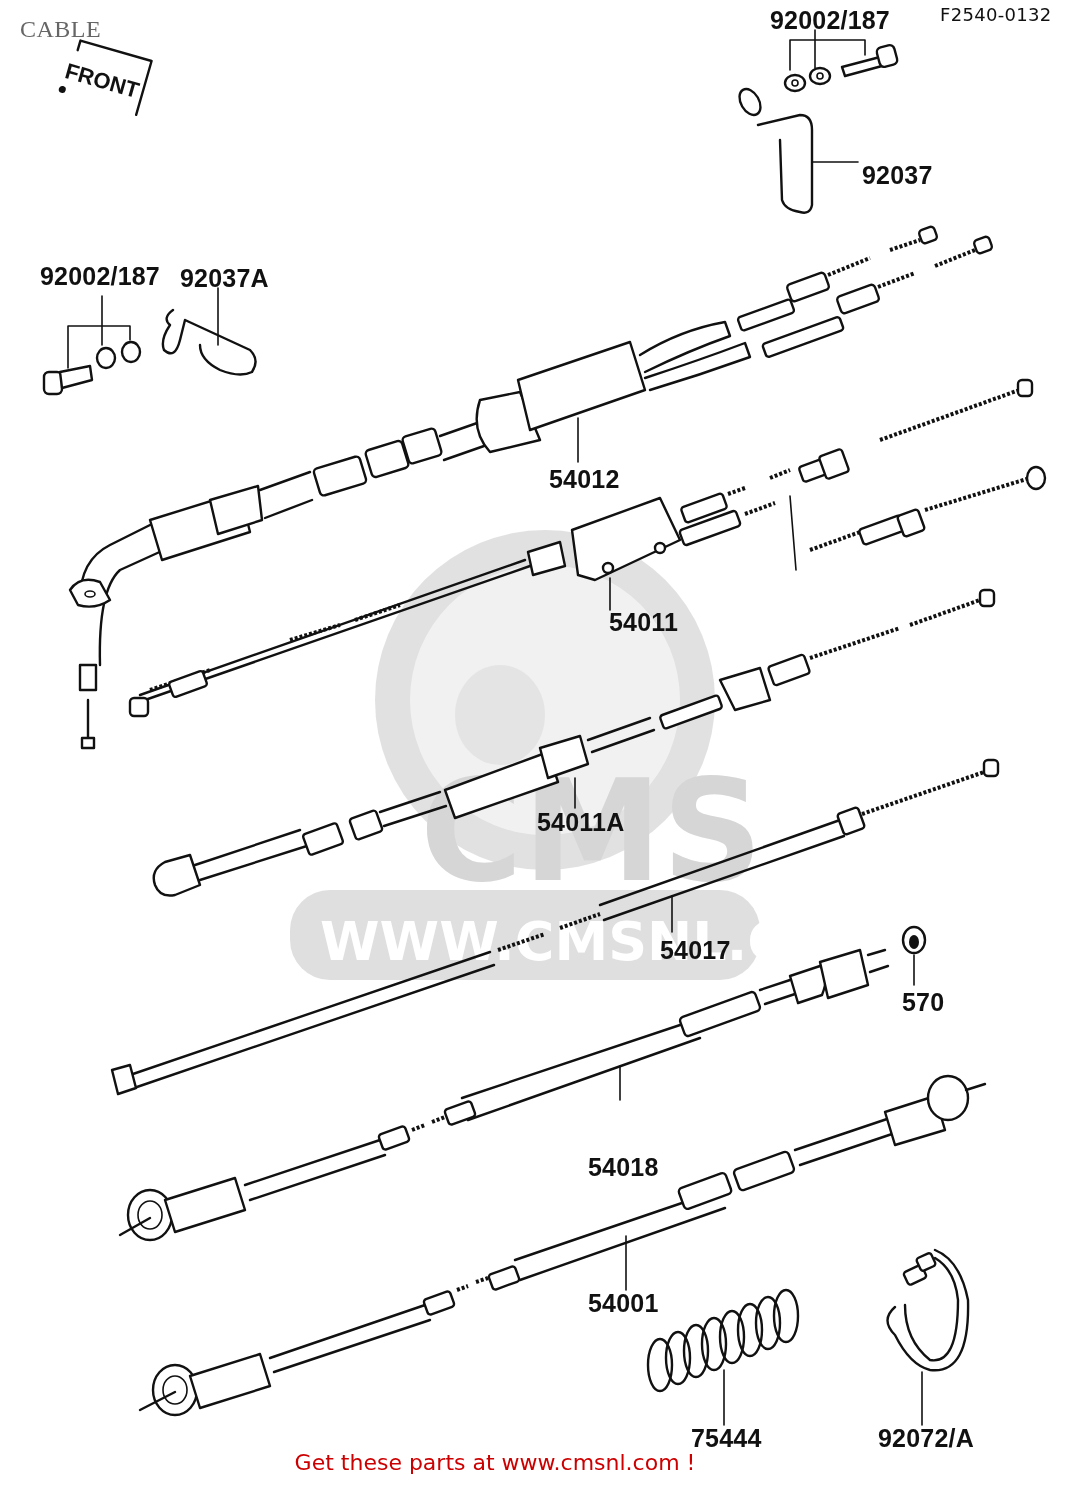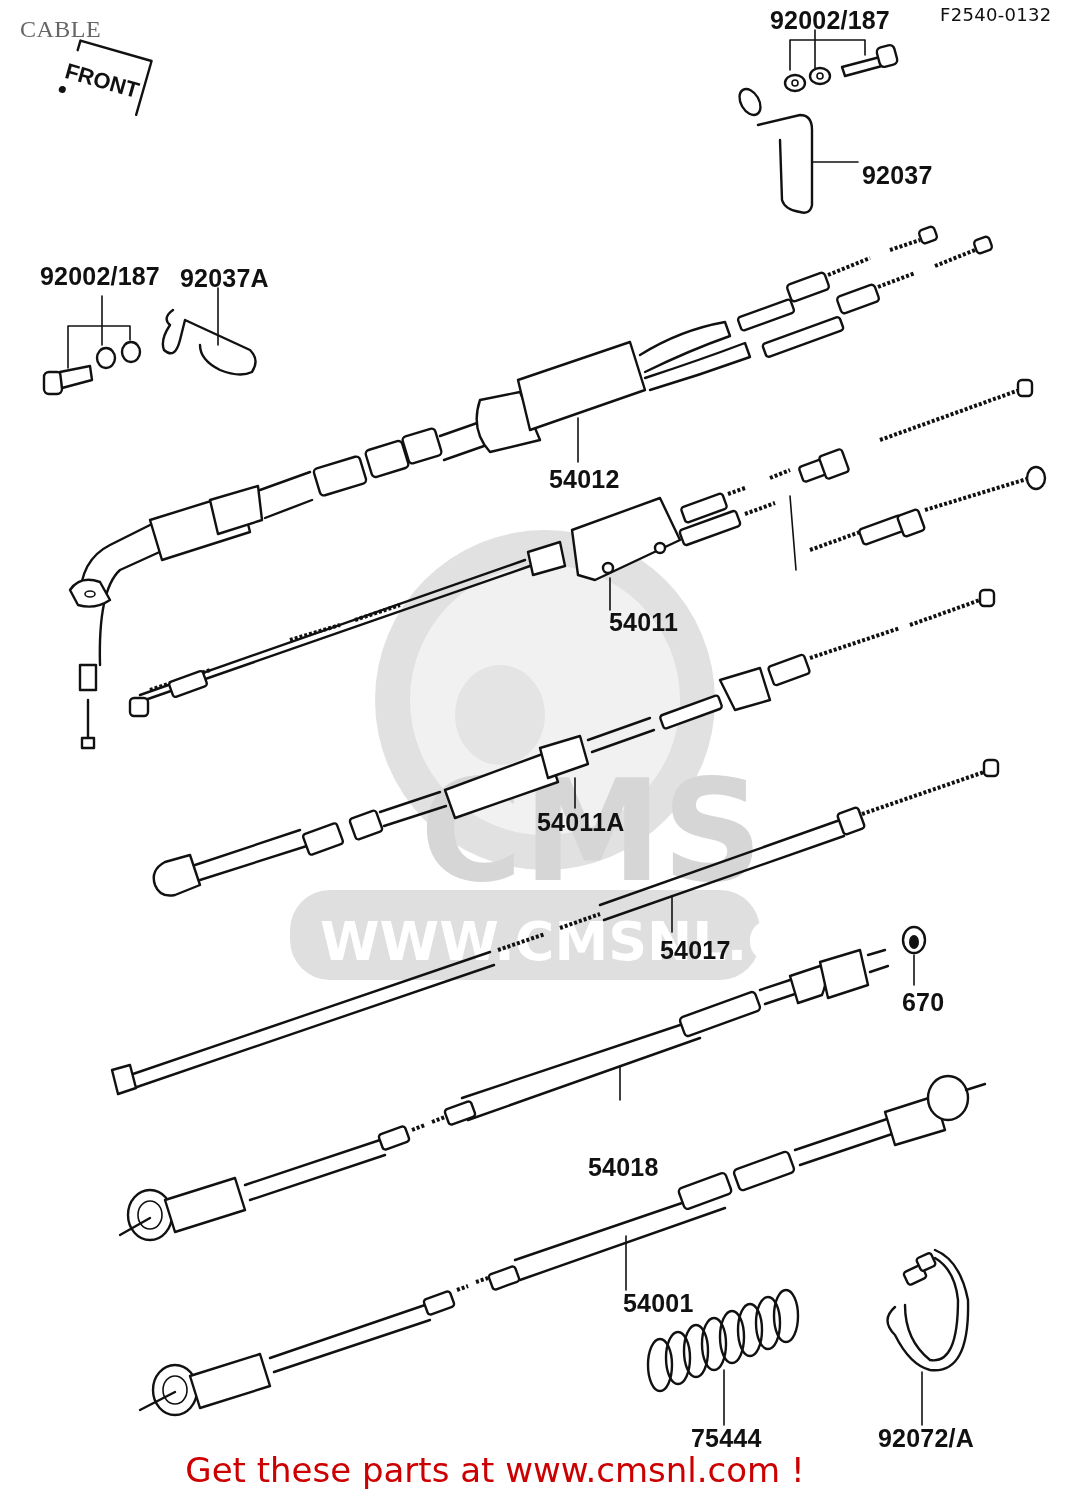--- a/index.html
+++ b/index.html
@@ -1,20 +1,20 @@
 <!DOCTYPE html>
 <html><head>
 <meta charset="utf-8">
 <style>
   html, body { margin: 0; padding: 0; background: #ffffff; }
   body { width: 1065px; height: 1500px; position: relative; overflow: hidden; font-family: "Liberation Sans", sans-serif; }
   #page-title { position: absolute; left: 20px; top: 16px; font-size: 24px; color: #666666; font-family: Liberation Serif, serif; letter-spacing: 0.5px; }
   #diagram-code { position: absolute; left: 940px; top: 4px; font-size: 18px; color: #111; font-family: "DejaVu Sans", sans-serif; letter-spacing: 0.3px; text-align: center; }
   .callout { position: absolute; font-family: "Liberation Sans", sans-serif; font-weight: bold; font-size: 25px; color: #111; white-space: nowrap; letter-spacing: 0.2px; }
-  #footer-cta { position: absolute; left: 0; width: 990px; top: 1450px; text-align: center; font-family: "DejaVu Sans", sans-serif; font-size: 34px; color: #cc0000; text-decoration: none; }
+  #footer-cta { position: absolute; left: 0; width: 990px; top: 1450px; text-align: center; font-family: "DejaVu Sans", sans-serif; font-size: 22px; color: #cc0000; text-decoration: none; }
   svg#art { position: absolute; left: 0; top: 0; }
   .ln { fill: none; stroke: #111; stroke-width: 2.4; stroke-linecap: round; stroke-linejoin: round; }
   .thin { fill: none; stroke: #111; stroke-width: 1.6; stroke-linecap: round; }
   .fillw { fill: #fff; stroke: #111; stroke-width: 2.4; stroke-linejoin: round; }
   .wire { fill: none; stroke: #111; stroke-width: 4; stroke-dasharray: 3 2; stroke-linecap: butt; }
   .wm { fill: #dcdcdc; }
   .wmtext { fill: #d6d6d6; font-family: "DejaVu Sans", sans-serif; font-weight: bold; }
 </style>
 </head>
 <body>
@@ -216,19 +216,19 @@
 </svg>
 
 <div class="callout" style="left:770px; top:6px;">92002/187</div>
 <div class="callout" style="left:862px; top:151px;margin-top:10px;">92037</div>
 <div class="callout" style="left:40px; top:262px;">92002/187</div>
 <div class="callout" style="left:180px; top:264px;">92037A</div>
 <div class="callout" style="left:549px; top:465px;">54012</div>
 <div class="callout" style="left:609px; top:608px;">54011</div>
 <div class="callout" style="left:537px; top:808px;">54011A</div>
 <div class="callout" style="left:660px; top:936px;">54017</div>
-<div class="callout" style="left:902px; top:988px;">670</div>
+<div class="callout" style="left:902px; top:988px;">570</div>
 <div class="callout" style="left:588px; top:1105px;margin-top:48px;">54018</div>
-<div class="callout" style="left:623px; top:1289px;">54001</div>
+<div class="callout" style="left:588px; top:1289px;">54001</div>
 <div class="callout" style="left:691px; top:1424px;">75444</div>
 <div class="callout" style="left:878px; top:1424px;">92072/A</div>
 
 <a id="footer-cta" href="#">Get these parts at www.cmsnl.com !</a>
 
 </body></html>

